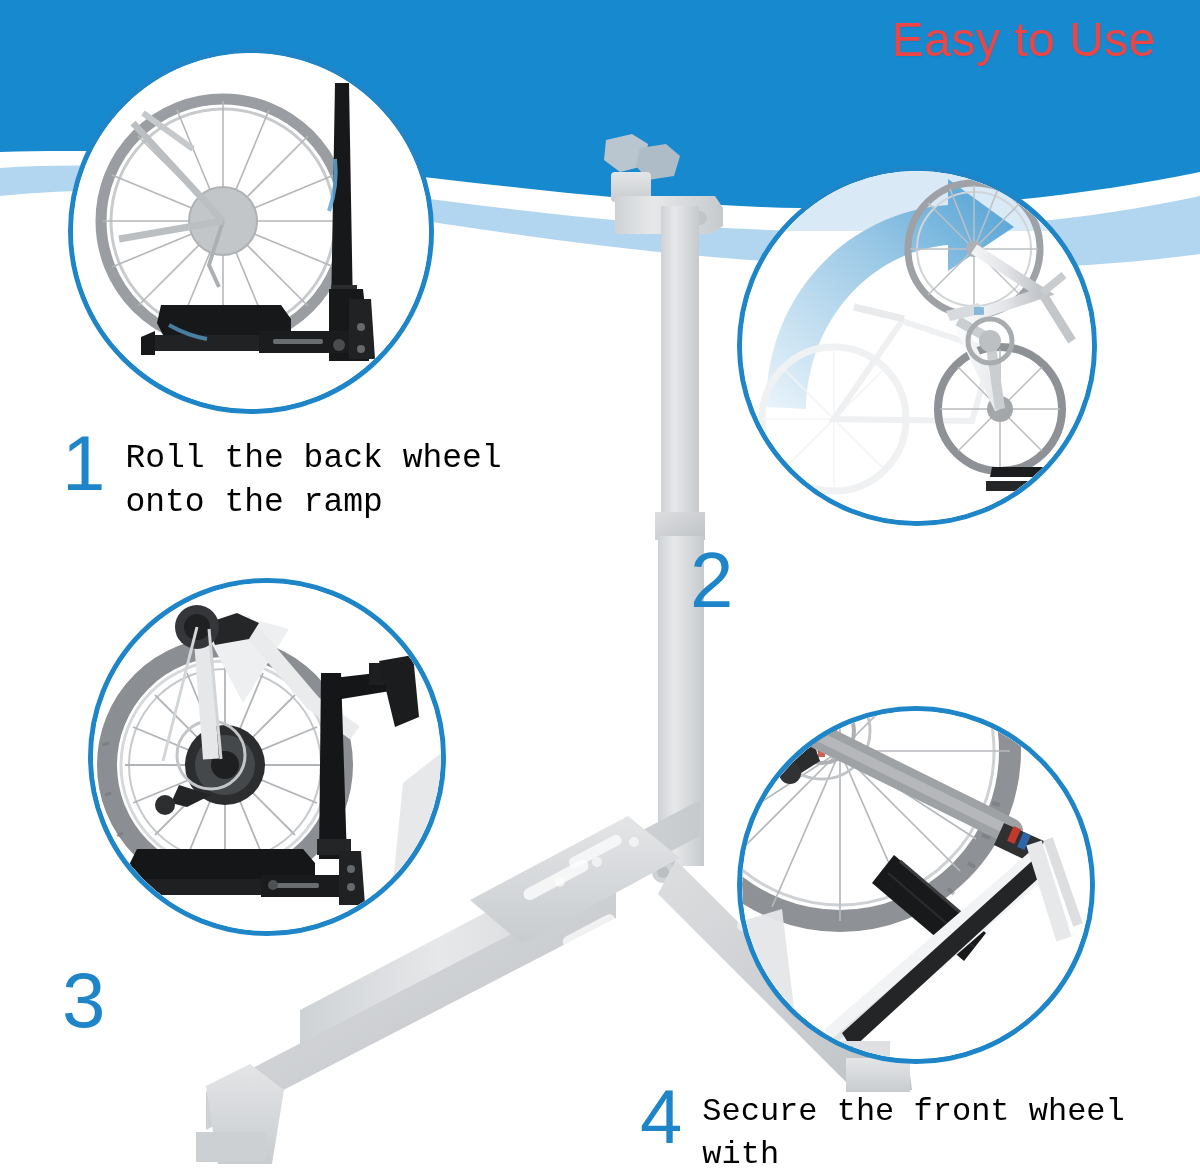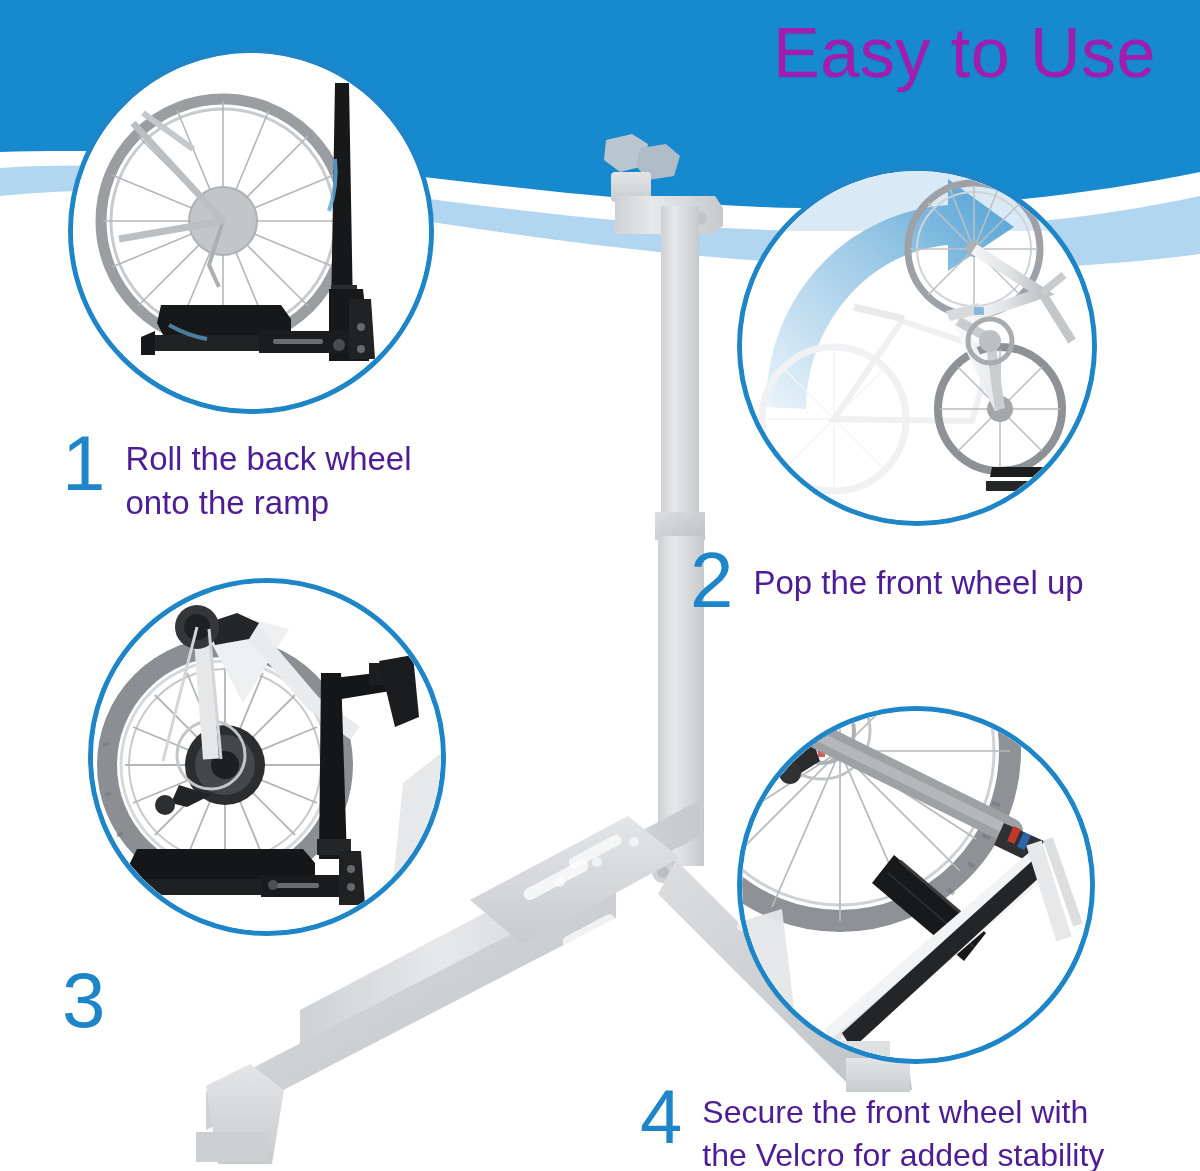--- a/index.html
+++ b/index.html
@@ -20,22 +20,22 @@
 
   
   .banner{
     position:absolute;left:0;top:0;width:1200px;height:270px;
     overflow:hidden;pointer-events:none;
   }
   .banner svg{display:block;}
   .banner-title{
     position:absolute;
     right:44px;top:12px;
-    color:#a21caf;
-    font-size:70px;
+    color:#ef4444;
+    font-size:48px;
     line-height:1.18;
     font-weight:400;
     letter-spacing:0.5px;
     white-space:nowrap;
     text-shadow:0 1px 2px rgba(0,0,0,0.07);
   }
 
   
   .watermark{
     position:absolute;left:0;top:0;width:1200px;height:1171px;
@@ -74,23 +74,24 @@
     font-size:78px;
     line-height:0.92;
     font-weight:400;
     color:#1E86C8;
     margin-right:20px;
     flex:0 0 auto;
   }
   .step .txt{
     font-size:33px;
     line-height:1.34;
-    color:#4c1d95;
+    color:#000000;
     padding-top:9px;
     white-space:pre-line;
+    font-family:Liberation Mono, monospace;
   }
 
   .s1{left:62px;  top:428px;}
   .s2{left:690px; top:545px;}
   .s2 .txt{padding-top:16px;}
   .s3{left:62px;  top:965px;}
   .s4{left:640px; top:1082px;}
   .s4 .num{font-size:76px;}
   .s4 .txt{font-size:32px;}
 </style>
@@ -501,21 +502,20 @@
   </div>
 
   <div class="step s1">
     <div class="num">1</div>
     <div class="txt">Roll the back wheel
 onto the ramp</div>
   </div>
 
   <div class="step s2">
     <div class="num">2</div>
-    <div class="txt">Pop the front wheel up</div>
   </div>
 
   <div class="step s3">
     <div class="num">3</div>
   </div>
 
   <div class="step s4">
     <div class="num">4</div>
     <div class="txt">Secure the front wheel with
 the Velcro for added stability</div>

